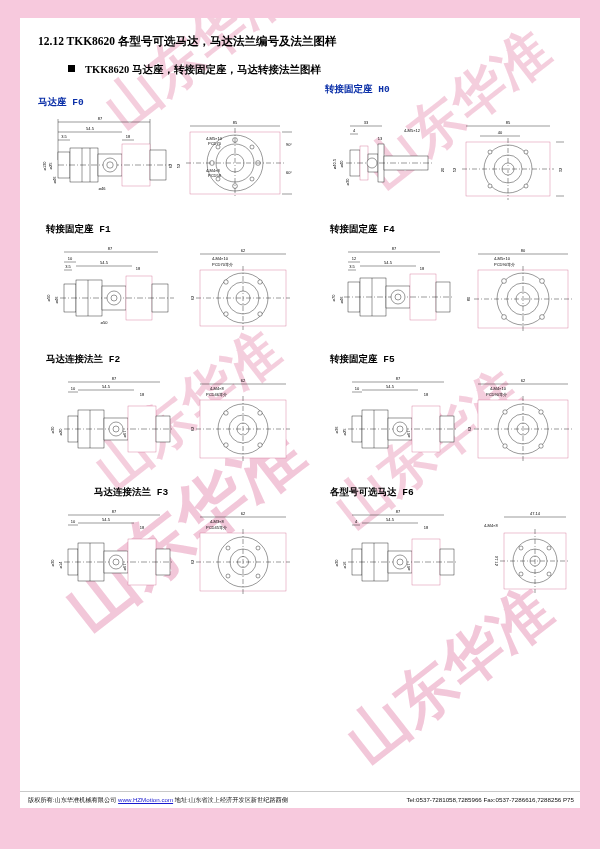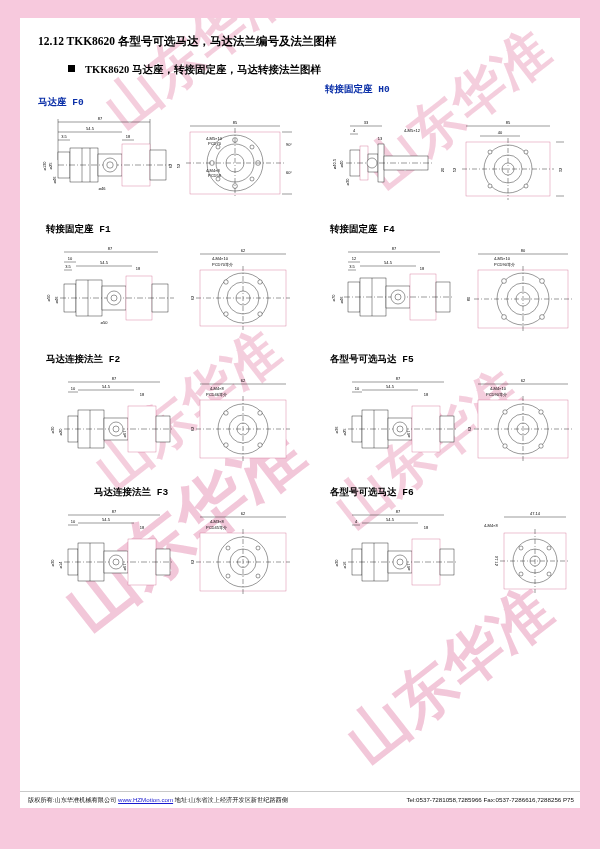--- a/index.html
+++ b/index.html
@@ -110,21 +110,21 @@
     <h1 class="title">12.12 TKK8620 各型号可选马达，马达法兰编号及法兰图样</h1>
     <p class="subtitle">
       <span class="sq"></span><span>TKK8620 马达座，转接固定座，马达转接法兰图样</span>
     </p>
 
     <div class="sec-label blue" style="left:18px;top:78px;">马达座 F0</div>
     <div class="sec-label blue" style="left:305px;top:65px;">转接固定座 H0</div>
     <div class="sec-label" style="left:26px;top:205px;">转接固定座 F1</div>
     <div class="sec-label" style="left:310px;top:205px;">转接固定座 F4</div>
     <div class="sec-label" style="left:26px;top:335px;">马达连接法兰 F2</div>
-    <div class="sec-label" style="left:310px;top:335px;">各型号可选马达 F5</div>
+    <div class="sec-label" style="left:310px;top:335px;">转接固定座 F5</div>
     <div class="sec-label" style="left:26px;top:468px;margin-left:48px;">马达连接法兰 F3</div>
     <div class="sec-label" style="left:310px;top:468px;">各型号可选马达 F6</div>
 
     <div class="dwg" style="left:10px;top:92px;width:275px;height:100px;">
       <svg viewBox="0 0 275 100" width="275" height="100">
         <g stroke="#000" fill="none" stroke-width="0.4" font-family="Liberation Sans, sans-serif" font-size="4">
 
           <line x1="28" y1="12" x2="120" y2="12"></line>
           <line x1="28" y1="9" x2="28" y2="50"></line>
           <line x1="120" y1="9" x2="120" y2="40"></line>

